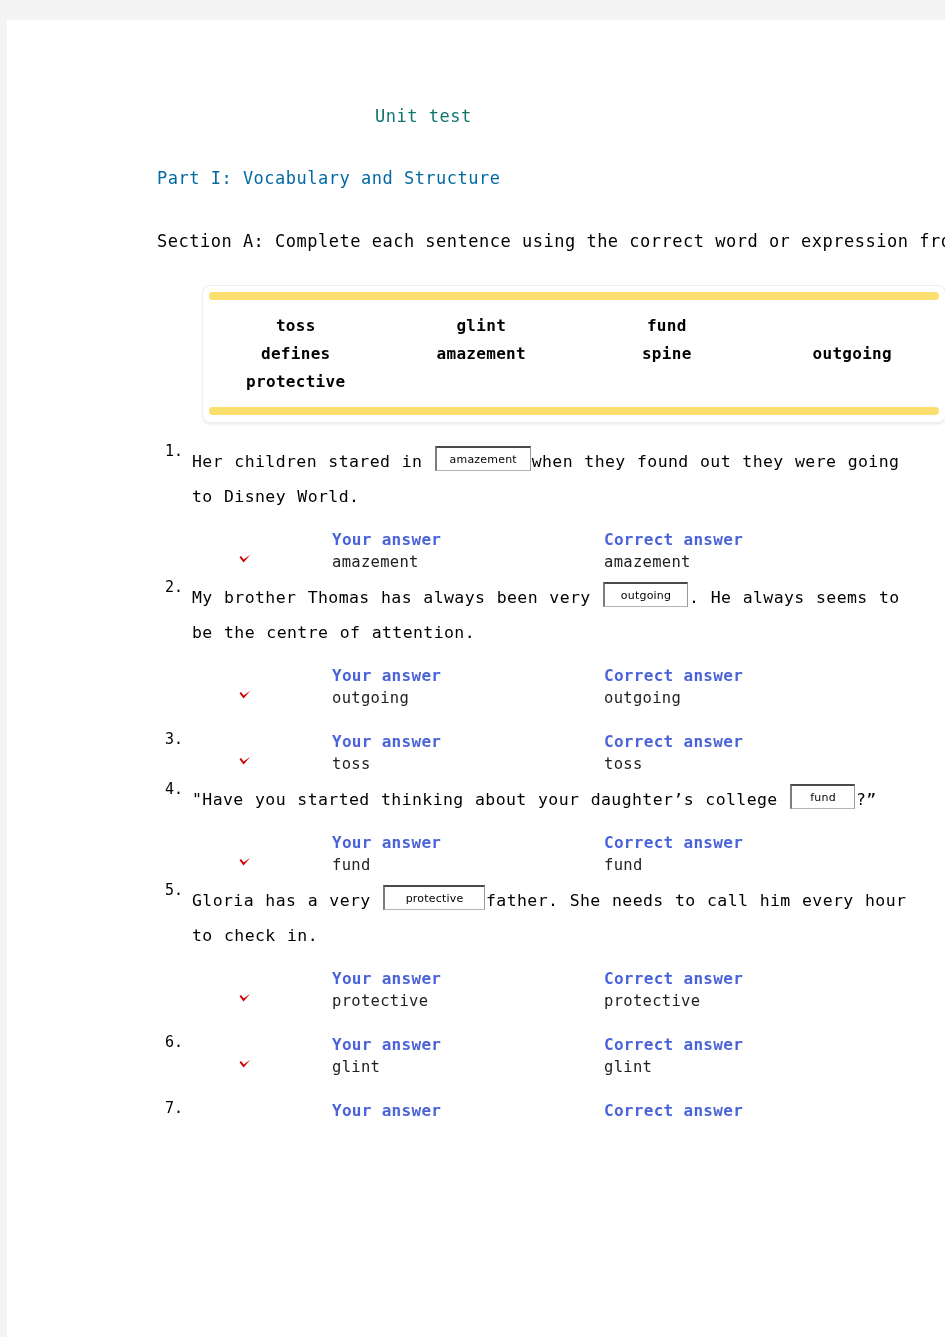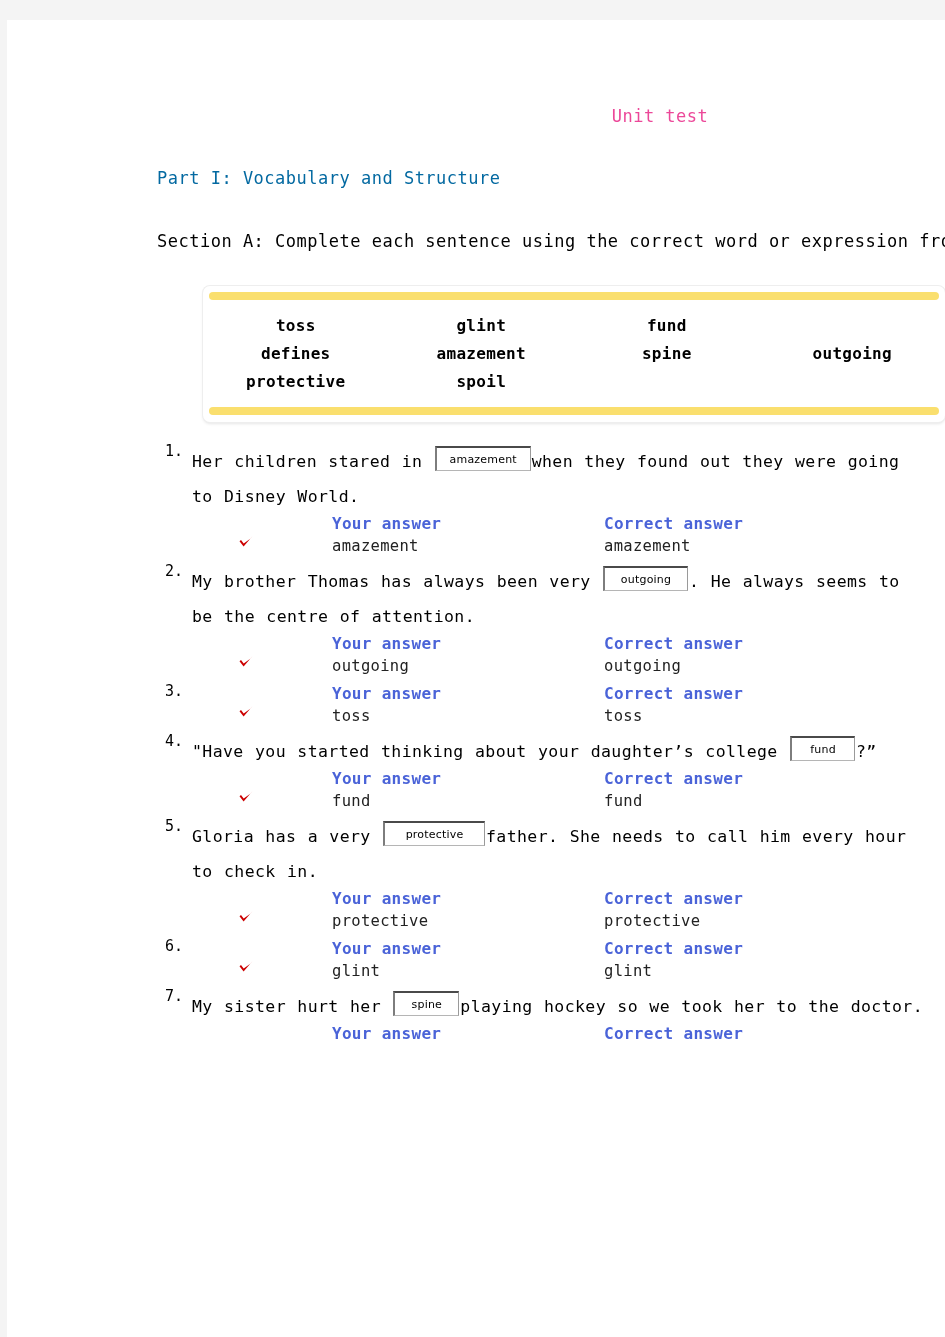--- a/index.html
+++ b/index.html
@@ -20,23 +20,23 @@
     overflow: hidden;
   }
   .doc {
     position: relative;
     width: 938px;
     padding: 0;
   }
 
   
   .title {
-    text-align: center;
+    text-align: left;
     font-size: 17px;
-    color: #ec4899;
+    color: #0f766e;
     letter-spacing: 0.5px;
     padding-left: 368px;
     padding-top: 86px;
     white-space: nowrap;
   }
   .part-line {
     font-size: 17px;
     color: #0369a1;
     letter-spacing: 0.5px;
     padding-left: 150px;
@@ -129,21 +129,21 @@
     color: #000;
     overflow: hidden;
     margin: 0 1px;
     font-family: "DejaVu Sans", "Liberation Sans", sans-serif;
   }
 
   
   .q-report {
     position: relative;
     height: 50px;
-    margin-top: 0;
+    margin-top: 16px;
   }
   .rep-head {
     position: absolute;
     top: 0;
     font-size: 16px;
     font-weight: bold;
     color: #4a63d8;
     letter-spacing: 0.3px;
     white-space: nowrap;
   }
@@ -192,21 +192,20 @@
               <div class="wb-cell">fund</div>
             </div>
             <div class="wb-row">
               <div class="wb-cell">defines</div>
               <div class="wb-cell">amazement</div>
               <div class="wb-cell">spine</div>
               <div class="wb-cell">outgoing</div>
             </div>
             <div class="wb-row">
               <div class="wb-cell">protective</div>
-              <div class="wb-cell">spoil</div>
               <div class="wb-cell"></div>
               <div class="wb-cell"></div>
             </div>
           </div>
         <div class="bar bar-bottom"></div>
       </div>
     </div>
 
     <div id="questions">
         <div class="q" style="margin-top: 22px;">
@@ -300,23 +299,20 @@
               <svg width="16" height="14" viewBox="0 0 16 14" aria-hidden="true">
                 <path d="M1.5 6.2 L5.6 11.5 L14.4 1.2 L12.6 3.6 L5.7 8.6 L3.0 5.1 Z" fill="#cc0000"></path>
               </svg>
             </div>
             <div class="rep-val your">glint</div>
             <div class="rep-val correct">glint</div>
           </div>
         </div>
         <div class="q" style="margin-top: 0px;">
           <div class="q-num" style="top: 0px;">7.</div>
-          <div class="q-body">
-            <div class="q-sentence"><span>My sister hurt her </span><span class="ansbox" style="width: 66px;">spine</span><span>playing hockey so we took her to the doctor.</span></div>
-          </div>
           <div class="q-report">
             <div class="rep-head your">Your answer</div>
             <div class="rep-head correct">Correct answer</div>
           </div>
         </div>
       </div>
 
   </div>
 </div>
 

